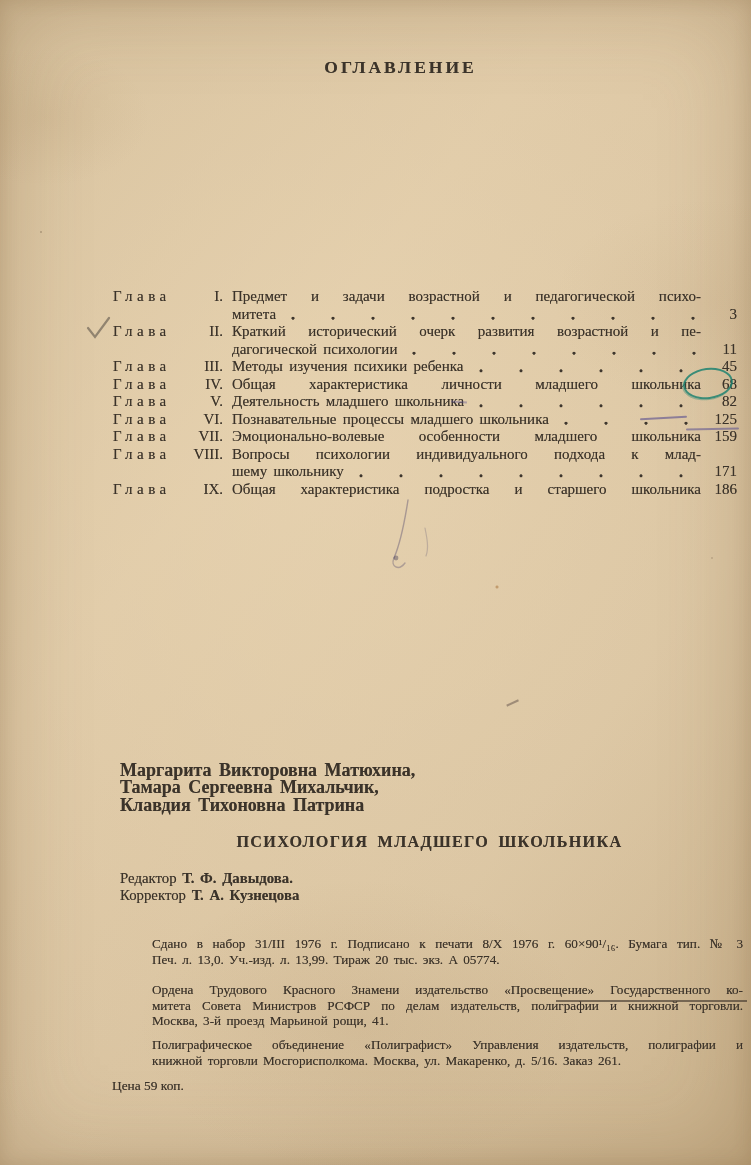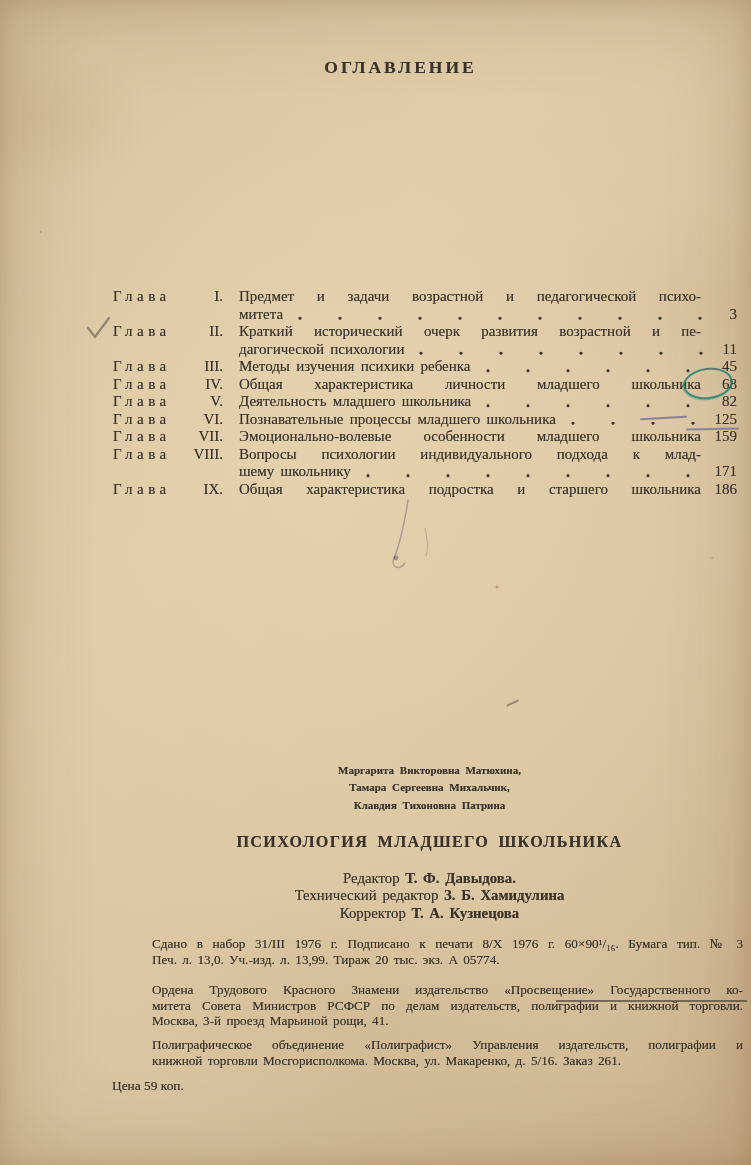--- a/index.html
+++ b/index.html
@@ -25,32 +25,32 @@
   .ink{ text-shadow:0 0 .5px rgba(55,45,35,.55); }
 
   .title{position:absolute;top:57px;left:50px;right:0;text-align:center;
     font-size:17.5px;font-weight:bold;letter-spacing:3px;}
 
   .toc{position:absolute;top:288px;left:113px;right:14px;font-size:15px;}
   .trow{display:flex;align-items:flex-end;height:17.5px;line-height:17.5px;white-space:nowrap;}
   .chap{width:76px;flex:none;letter-spacing:4.5px;}
   .num{width:34px;flex:none;text-align:right;}
   .cont-indent{width:110px;flex:none;}
-  .ttext{margin-left:16px;word-spacing:2.5px;min-width:0;}
+  .ttext{margin-left:9px;word-spacing:2.5px;min-width:0;}
   .fill{flex:1;text-align:justify;text-align-last:justify;margin-right:8px;}
   .dots{flex:1;align-self:stretch;margin:0 4px 0 14px;
     background-image:radial-gradient(circle at 3px 12.5px, #3f372e 1.35px, rgba(0,0,0,0) 1.8px);
     background-size:40px 17.5px;background-repeat:repeat-x;}
   .pg{width:28px;flex:none;text-align:right;}
 
-  .authors{position:absolute;top:762px;left:120px;right:12px;text-align:center;
-    font-weight:bold;font-size:11px;line-height:17.4px;word-spacing:3px;}
+  .authors{position:absolute;top:762px;left:120px;right:12px;text-align:left;
+    font-weight:bold;font-size:18px;line-height:17.4px;word-spacing:3px;}
   .book-title{position:absolute;top:833px;left:120px;right:12px;text-align:center;
     font-weight:bold;font-size:16.2px;letter-spacing:1.3px;word-spacing:4px;}
-  .editors{position:absolute;top:870px;left:120px;right:12px;text-align:center;
+  .editors{position:absolute;top:870px;left:120px;right:12px;text-align:left;
     font-size:14.8px;line-height:17.4px;word-spacing:2px;}
   .ed-name{font-weight:bold;}
 
   .imp{position:absolute;left:112px;right:8px;font-size:13.2px;line-height:15.7px;word-spacing:2px;margin-left:40px;}
   #imp1{top:936px}#imp2{top:982px}#imp3{top:1037px}
   .imp-line.justify{text-align:justify;text-align-last:justify;}
   .imp-line.center{}
   .price{position:absolute;top:1078px;left:112px;right:8px;font-size:13.4px;}
 
   
@@ -158,21 +158,20 @@
   <div class="authors">
       <div>Маргарита Викторовна Матюхина,</div>
       <div>Тамара Сергеевна Михальчик,</div>
       <div>Клавдия Тихоновна Патрина</div>
     </div>
 
   <div class="book-title">ПСИХОЛОГИЯ МЛАДШЕГО ШКОЛЬНИКА</div>
 
   <div class="editors">
       <div><span>Редактор </span><span class="ed-name">Т. Ф. Давыдова.</span></div>
-      <div><span>Технический редактор </span><span class="ed-name">З. Б. Хамидулина</span></div>
       <div><span>Корректор </span><span class="ed-name">Т. А. Кузнецова</span></div>
     </div>
 
   <div class="imp" id="imp1">
       <div class="imp-line justify">Сдано в набор 31/III 1976 г. Подписано к печати 8/X 1976 г. 60×90¹/₁₆. Бумага тип. № 3</div>
       <div class="imp-line center">Печ. л. 13,0. Уч.-изд. л. 13,99. Тираж 20 тыс. экз. А 05774.</div>
     </div>
   <div class="imp" id="imp2">
       <div class="imp-line justify">Ордена Трудового Красного Знамени издательство «Просвещение» Государственного ко-</div>
       <div class="imp-line justify">митета Совета Министров РСФСР по делам издательств, полиграфии и книжной торговли.</div>

